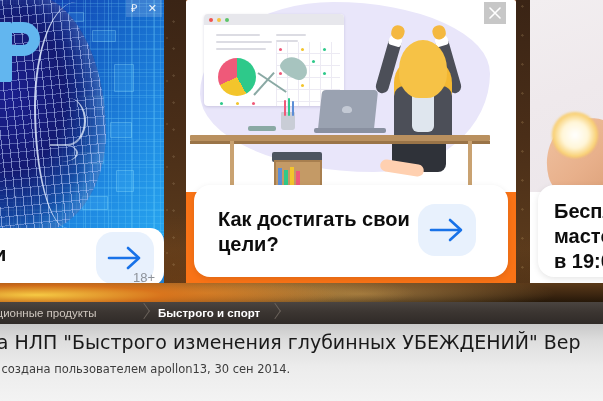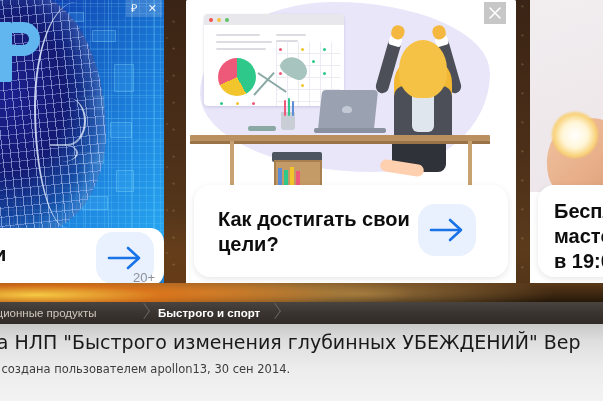--- a/index.html
+++ b/index.html
@@ -80,21 +80,21 @@
   .arrowbtn svg{position:absolute;left:11px;top:13px;}
   .c1arrow{right:10px;top:4px;}
   .badge18{position:absolute;right:9px;bottom:1px;font-size:13px;color:#8d9299;}
   .c1close{position:absolute;right:2px;top:0;width:36px;height:17px;
     display:flex;align-items:center;justify-content:space-around;
     background:rgba(255,255,255,.16);}
   .c1close span{color:#eef4fb;font-size:11px;line-height:11px;}
 
   
   .card2{position:absolute;left:186px;top:0;width:330px;height:285px;
-    background:#ffffff;border-radius:2px;overflow:hidden;}
+    background:#f97316;border-radius:2px;overflow:hidden;}
   .c2img{position:absolute;left:0;top:0;width:330px;height:192px;background:#fff;overflow:hidden;}
   .blob{position:absolute;left:14px;top:2px;width:290px;height:170px;background:#e9e6fa;
     border-radius:46% 54% 40% 60% / 54% 42% 58% 46%;}
   .browser{position:absolute;left:18px;top:14px;width:140px;height:92px;background:#fff;
     border-radius:4px;box-shadow:0 1px 3px rgba(60,50,110,.18);overflow:hidden;}
   .bbar{position:absolute;left:0;top:0;width:140px;height:11px;background:#e7e7ec;}
   .dot{position:absolute;top:4px;width:4px;height:4px;border-radius:50%;}
   .d1{left:5px;background:#ef5350;} .d2{left:13px;background:#f5c242;} .d3{left:21px;background:#5ec46a;}
   .bline{position:absolute;height:2px;background:#dcdce3;border-radius:1px;}
   .pie{position:absolute;left:14px;top:44px;width:38px;height:38px;border-radius:50%;
@@ -228,21 +228,21 @@
       <span>✕</span>
     </div>
     <div class="c1body">
       <div class="c1title">роки</div>
       <div class="arrowbtn c1arrow">
         <svg width="36" height="26" viewBox="0 0 36 26">
           <path d="M2 13 H31" stroke="#1872e8" stroke-width="2.6" fill="none" stroke-linecap="round"></path>
           <path d="M21 3 L32 13 L21 23" stroke="#1872e8" stroke-width="2.6" fill="none" stroke-linecap="round" stroke-linejoin="round"></path>
         </svg>
       </div>
-      <div class="badge18">20+</div>
+      <div class="badge18">18+</div>
     </div>
   </div>
 
   <div class="card2">
     <div class="c2img">
       <div class="blob"></div>
 
       <div class="browser">
         <div class="bbar"></div>
         <div class="dot d1"></div>

